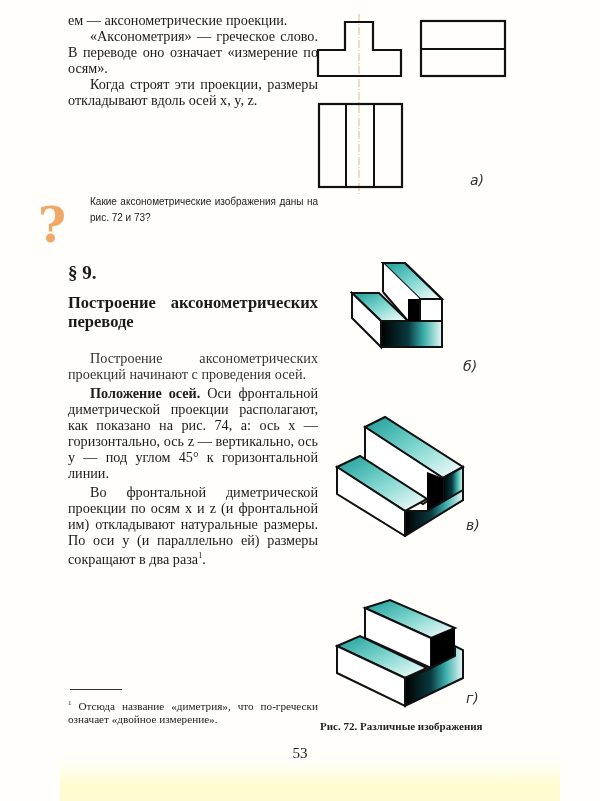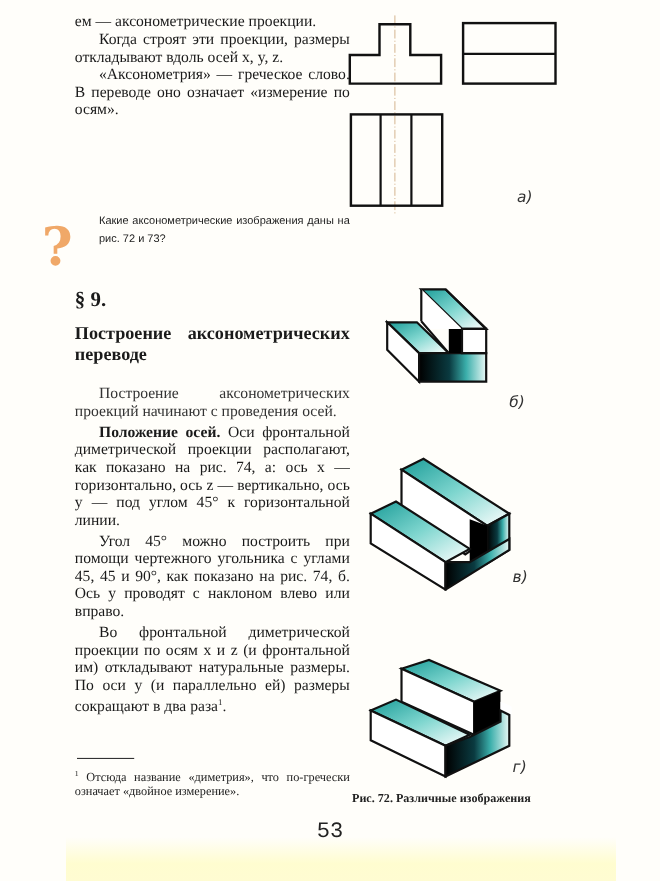--- a/index.html
+++ b/index.html
@@ -51,47 +51,46 @@
   .fig-label {
     position: absolute; font-family: "DejaVu Sans", sans-serif; font-style: italic;
     font-size: 14px; color: #333;
   }
   .caption {
     position: absolute; left: 320px; top: 720px; width: 200px;
     font-size: 11px; font-weight: bold; color: #222;
   }
   .page-num {
     position: absolute; left: 0; width: 600px; top: 745px; text-align: center;
-    font-size: 20px; color: #222; font-family: Liberation Mono, monospace;
+    font-size: 15px; color: #222;
   }
   sup { font-size: 8px; }
 </style>
 </head>
 <body>
 
 <div class="yellow-wash"></div>
 
 <div class="col-left">
   <p class="p"><span>ем — </span><span class="it">аксонометрические проекции.</span></p>
+  <p class="p indent">«Аксонометрия» — греческое слово. В переводе оно означает «измерение по осям».</p>
   <p class="p indent"><span>Когда строят эти проекции, размеры откладывают вдоль осей </span><span class="it">x, y, z.</span></p>
-  <p class="p indent">«Аксонометрия» — греческое слово. В переводе оно означает «измерение по осям».</p>
 </div>
 
 <div class="qmark">?</div>
 <div class="question">
   <span style="display:inline-block;width:0;"></span><span>Какие аксонометрические изображения даны на рис. 72 и 73?</span>
 </div>
 
 <div class="section-num">§ 9.</div>
 <div class="section-title">Построение аксонометрических переводе</div>
 
 <div class="body2">
   <p class="p indent" style="color:#333;">Построение аксонометрических проекций начинают с проведения осей.</p>
   <p class="p indent"><span class="b">Положение осей.</span><span> Оси фронтальной диметрической проекции располагают, как показано на рис. 74, </span><span class="it">а</span><span>: ось </span><span class="it">x</span><span> — горизонтально, ось </span><span class="it">z</span><span> — вертикально, ось </span><span class="it">y</span><span> — под углом 45° к горизонтальной линии.</span></p>
-  <p class="p indent"><span>Угол 45° можно построить при помощи чертежного угольника с углами 45, 45 и 90°, как показано на рис. 74, </span><span class="it">б</span><span>. Ось </span><span class="it">y</span><span> проводят с наклоном влево или вправо.</span></p>
   <p class="p indent"><span>Во фронтальной диметрической проекции по осям </span><span class="it">x</span><span> и </span><span class="it">z</span><span> (и фронтальной им) откладывают натуральные размеры. По оси </span><span class="it">y</span><span> (и параллельно ей) размеры сокращают в два раза</span><sup>1</sup><span>.</span></p>
 </div>
 
 <div class="fn-rule"></div>
 <div class="footnote">
   <span class="sup">1</span><span> Отсюда название «диметрия», что по-гречески означает «двойное измерение».</span>
 </div>
 
 <svg class="fig" style="left:300px;top:0;" width="230" height="240" viewBox="0 0 230 240">
   <line x1="59" y1="14" x2="59" y2="196" stroke="#c8a070" stroke-width="0.7" stroke-dasharray="8,2,1,2"></line>

